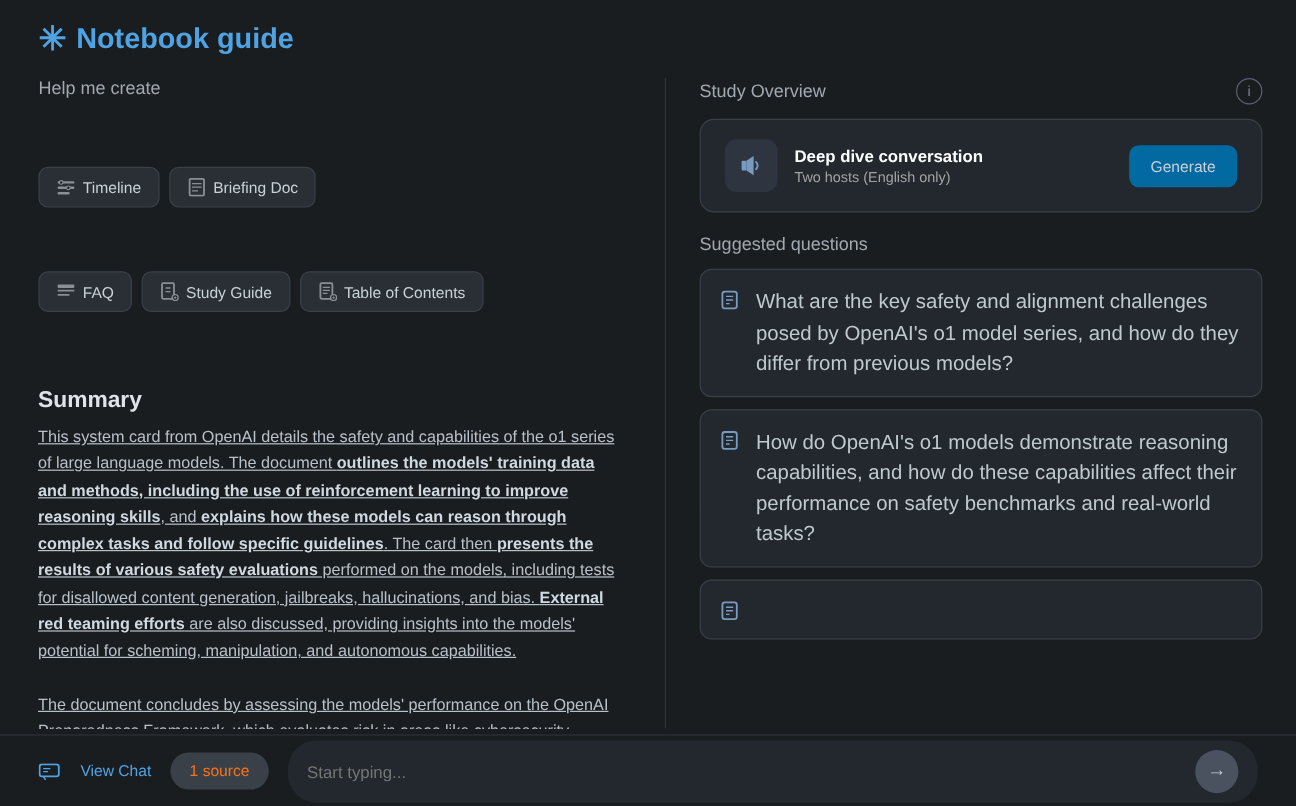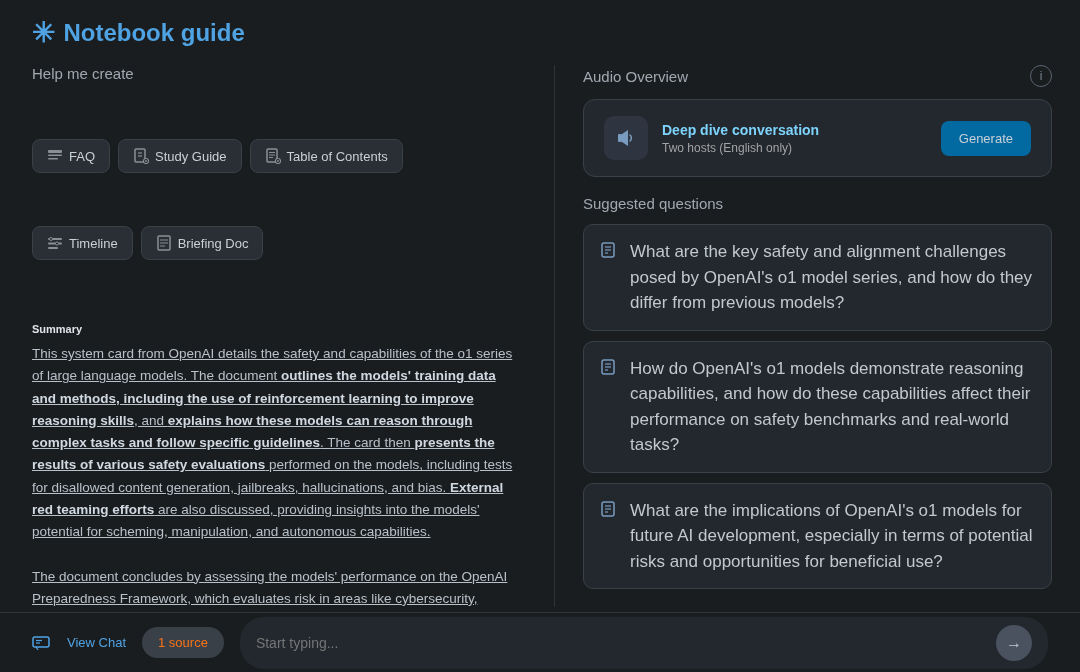--- a/index.html
+++ b/index.html
@@ -82,21 +82,21 @@
       flex: 1;
       overflow-y: auto;
       padding-top: 10px;
       scrollbar-width: thin;
       scrollbar-color: #3a4048 transparent;
     }
     .summary-area::-webkit-scrollbar { width: 6px; }
     .summary-area::-webkit-scrollbar-thumb { background: #3a4048; border-radius: 3px; }
 
     .summary-title {
-      font-size: 11px;
+      font-size: 19px;
       font-weight: 600;
       color: #e0e4e8;
       margin-bottom: 8px;
     }
     .summary-text {
       font-size: 13.5px;
       line-height: 1.65;
       color: #b8c0c8;
       text-decoration: underline;
     }
@@ -142,21 +142,21 @@
       align-items: center;
       justify-content: center;
       flex-shrink: 0;
     }
     .audio-info {
       flex: 1;
     }
     .audio-title {
       font-size: 14px;
       font-weight: 600;
-      color: #7dd3fc;
+      color: #ffffff;
       margin-bottom: 3px;
     }
     .audio-subtitle {
       font-size: 12px;
       color: #a3a3a3;
     }
     .generate-btn {
       background: #0369a1;
       border: none;
       border-radius: 8px;
@@ -289,20 +289,44 @@
 
 <div class="panels-wrap">
 
   <div class="left-panel">
     <div class="help-title">Help me create</div>
 
     <div class="button-row">
 
       <button class="chip-btn">
         <svg class="chip-icon" viewBox="0 0 16 16" fill="none">
+          <rect x="1" y="3" width="14" height="2" rx="1" fill="#a0a8b0"></rect>
+          <rect x="1" y="7.5" width="14" height="2" rx="1" fill="#a0a8b0"></rect>
+          <rect x="1" y="12" width="10" height="2" rx="1" fill="#a0a8b0"></rect>
+          <circle cx="4" cy="4" r="1.5" fill="#1a1d20" stroke="#a0a8b0" stroke-width="1"></circle>
+          <circle cx="10" cy="8.5" r="1.5" fill="#1a1d20" stroke="#a0a8b0" stroke-width="1"></circle>
+        </svg>
+        <span>Timeline</span>
+      </button>
+
+      <button class="chip-btn">
+        <svg class="chip-icon" viewBox="0 0 16 16" fill="none">
+          <rect x="2" y="1" width="12" height="14" rx="1" stroke="#a0a8b0" stroke-width="1.5"></rect>
+          <line x1="4" y1="5" x2="12" y2="5" stroke="#a0a8b0" stroke-width="1"></line>
+          <line x1="4" y1="8" x2="12" y2="8" stroke="#a0a8b0" stroke-width="1"></line>
+          <line x1="4" y1="11" x2="9" y2="11" stroke="#a0a8b0" stroke-width="1"></line>
+        </svg>
+        <span>Briefing Doc</span>
+      </button>
+    </div>
+
+    <div class="button-row">
+
+      <button class="chip-btn">
+        <svg class="chip-icon" viewBox="0 0 16 16" fill="none">
           <rect x="1" y="2" width="14" height="3" rx="1" fill="#a0a8b0"></rect>
           <rect x="1" y="6.5" width="14" height="1.5" rx="0.75" fill="#a0a8b0"></rect>
           <rect x="1" y="10" width="10" height="1.5" rx="0.75" fill="#a0a8b0"></rect>
         </svg>
         <span>FAQ</span>
       </button>
 
       <button class="chip-btn">
         <svg class="chip-icon" viewBox="0 0 16 16" fill="none">
           <rect x="2" y="1" width="10" height="13" rx="1" stroke="#a0a8b0" stroke-width="1.5"></rect>
@@ -322,57 +346,33 @@
           <line x1="4" y1="7" x2="10" y2="7" stroke="#a0a8b0" stroke-width="1"></line>
           <line x1="4" y1="9.5" x2="8" y2="9.5" stroke="#a0a8b0" stroke-width="1"></line>
           <circle cx="13" cy="13" r="2.5" fill="#1a1d20" stroke="#a0a8b0" stroke-width="1.2"></circle>
           <line x1="12" y1="13" x2="14" y2="13" stroke="#a0a8b0" stroke-width="1"></line>
           <line x1="13" y1="12" x2="13" y2="14" stroke="#a0a8b0" stroke-width="1"></line>
         </svg>
         <span>Table of Contents</span>
       </button>
     </div>
 
-    <div class="button-row">
-
-      <button class="chip-btn">
-        <svg class="chip-icon" viewBox="0 0 16 16" fill="none">
-          <rect x="1" y="3" width="14" height="2" rx="1" fill="#a0a8b0"></rect>
-          <rect x="1" y="7.5" width="14" height="2" rx="1" fill="#a0a8b0"></rect>
-          <rect x="1" y="12" width="10" height="2" rx="1" fill="#a0a8b0"></rect>
-          <circle cx="4" cy="4" r="1.5" fill="#1a1d20" stroke="#a0a8b0" stroke-width="1"></circle>
-          <circle cx="10" cy="8.5" r="1.5" fill="#1a1d20" stroke="#a0a8b0" stroke-width="1"></circle>
-        </svg>
-        <span>Timeline</span>
-      </button>
-
-      <button class="chip-btn">
-        <svg class="chip-icon" viewBox="0 0 16 16" fill="none">
-          <rect x="2" y="1" width="12" height="14" rx="1" stroke="#a0a8b0" stroke-width="1.5"></rect>
-          <line x1="4" y1="5" x2="12" y2="5" stroke="#a0a8b0" stroke-width="1"></line>
-          <line x1="4" y1="8" x2="12" y2="8" stroke="#a0a8b0" stroke-width="1"></line>
-          <line x1="4" y1="11" x2="9" y2="11" stroke="#a0a8b0" stroke-width="1"></line>
-        </svg>
-        <span>Briefing Doc</span>
-      </button>
-    </div>
-
     <div class="summary-area">
       <div class="summary-title">Summary</div>
       <div class="summary-text">
         This system card from OpenAI details the safety and capabilities of the o1 series of large language models. The document <b>outlines the models' training data and methods, including the use of reinforcement learning to improve reasoning skills</b>, and <b>explains how these models can reason through complex tasks and follow specific guidelines</b>. The card then <b>presents the results of various safety evaluations</b> performed on the models, including tests for disallowed content generation, jailbreaks, hallucinations, and bias. <b>External red teaming efforts</b> are also discussed, providing insights into the models' potential for scheming, manipulation, and autonomous capabilities.<br><br>The document concludes by assessing the models' performance on the OpenAI Preparedness Framework, which evaluates risk in areas like cybersecurity, biological threat creation, persuasion, and model autonomy.
       </div>
     </div>
   </div>
 
   <div class="right-panel">
 
     <div>
       <div class="section-title">
-        <span>Audio Overview</span>
+        <span>Study Overview</span>
         <div class="info-icon">i</div>
       </div>
       <div class="audio-card">
         <div class="audio-icon-wrap">
           <svg width="24" height="24" viewBox="0 0 24 24" fill="none">
             <rect x="4" y="8" width="4" height="8" rx="1" fill="#7a9bc0"></rect>
             <path d="M8 8l6-4v16l-6-4V8z" fill="#7a9bc0"></path>
             <path d="M16 9a4 4 0 0 1 0 6" stroke="#7a9bc0" stroke-width="1.5" stroke-linecap="round"></path>
           </svg>
         </div>
@@ -409,21 +409,20 @@
         <span>How do OpenAI's o1 models demonstrate reasoning capabilities, and how do these capabilities affect their performance on safety benchmarks and real-world tasks?</span>
       </div>
 
       <div class="question-card">
         <svg class="question-card-icon" width="18" height="18" viewBox="0 0 18 18" fill="none">
           <rect x="2" y="2" width="12" height="14" rx="2" stroke="#7a9bc0" stroke-width="1.5"></rect>
           <line x1="5" y1="6" x2="11" y2="6" stroke="#7a9bc0" stroke-width="1.2"></line>
           <line x1="5" y1="9" x2="11" y2="9" stroke="#7a9bc0" stroke-width="1.2"></line>
           <line x1="5" y1="12" x2="8" y2="12" stroke="#7a9bc0" stroke-width="1.2"></line>
         </svg>
-        <span>What are the implications of OpenAI's o1 models for future AI development, especially in terms of potential risks and opportunities for beneficial use?</span>
       </div>
     </div>
 
   </div>
 </div>
 
 <div class="bottom-bar">
   <button class="view-chat-btn">
     <svg width="18" height="14" viewBox="0 0 18 14" fill="none">
       <rect x="1" y="1" width="16" height="10" rx="2" stroke="#4fa3e3" stroke-width="1.5"></rect>

